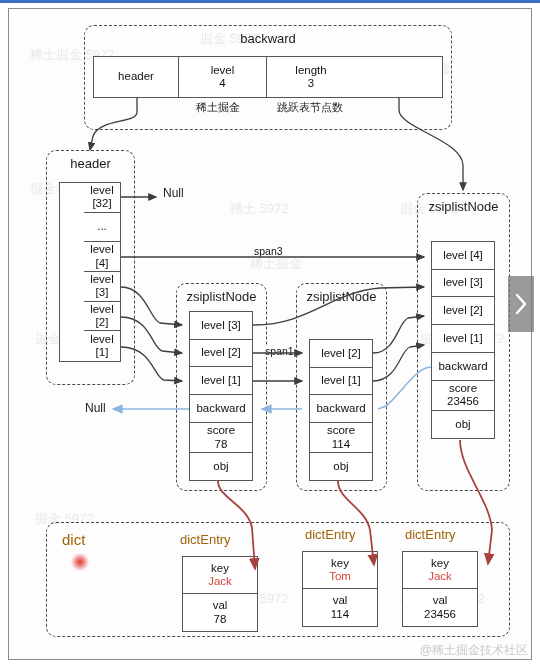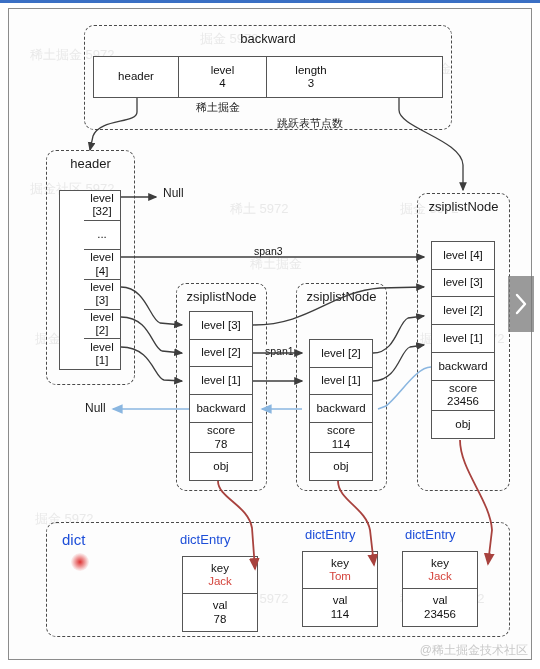--- a/index.html
+++ b/index.html
@@ -78,21 +78,21 @@
   .vert > .cell {
     border-right: none;
     border-bottom: 1px solid #555;
     width: 100%;
   }
   .vert > .cell:last-child { border-bottom: none; }
 
   .plain-label {
     position: absolute;
     font-size: 11.5px;
-    color: #1d4ed8;
+    color: #a16207;
     white-space: nowrap;
   }
   .cn-label {
     position: absolute;
     font-size: 11px;
     color: #1c1c1c;
     white-space: nowrap;
   }
   .span-label {
     position: absolute;
@@ -164,26 +164,26 @@
       <span>level</span>
       <span>4</span>
     </div>
     <div class="cell" style="width:88px;">
       <span>length</span>
       <span>3</span>
     </div>
   </div>
 
   <div class="cn-label" style="left:196px; top:100px;">稀土掘金</div>
-  <div class="cn-label" style="left:277px; top:116px;">跳跃表节点数</div>
+  <div class="cn-label" style="left:277px; top:100px;">跳跃表节点数</div>
 
   <div class="dashed" style="left:46px; top:150px; width:89px; height:235px;"></div>
   <div class="dashed-title" style="left:46px; top:156px; width:89px;">header</div>
 
-  <div class="fieldbox vert" style="left:59px; top:190px; width:62px; height:180px;padding-left:24px;">
+  <div class="fieldbox vert" style="left:59px; top:182px; width:62px; height:180px;padding-left:24px;">
     <div class="cell" style="height:30px;">level [32]</div>
     <div class="cell" style="height:30px;">...</div>
     <div class="cell" style="height:30px;">level [4]</div>
     <div class="cell" style="height:30px;">level [3]</div>
     <div class="cell" style="height:30px;">level [2]</div>
     <div class="cell" style="height:30px;">level [1]</div>
   </div>
 
   <div class="null-label" style="left:163px; top:186px;">Null</div>
   <div class="null-label" style="left:85px; top:401px;">Null</div>

